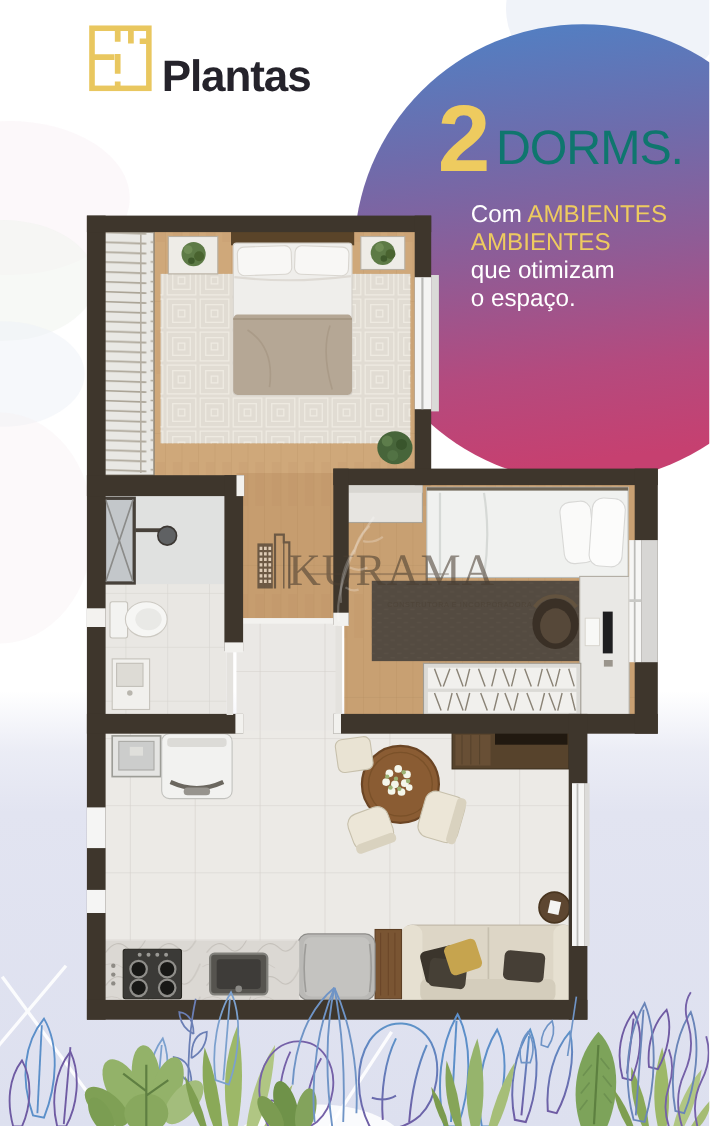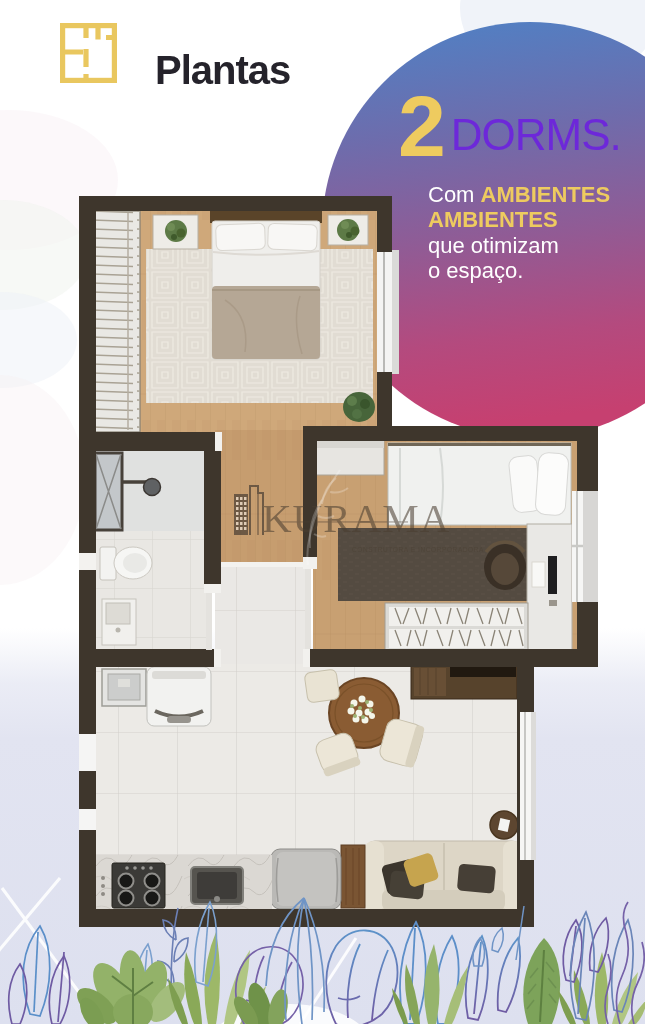--- a/index.html
+++ b/index.html
@@ -1,27 +1,27 @@
 <!DOCTYPE html>
 <html lang="pt"><head>
 <meta charset="utf-8">
 <title>Plantas 2 dorms</title>
 <style>
   html,body{margin:0;padding:0;}
   body{width:645px;height:1024px;overflow:hidden;font-family:"Liberation Sans",sans-serif;}
   .page{position:relative;width:645px;height:1024px;background:#fff;overflow:hidden;}
   .bgsvg{position:absolute;left:0;top:0;}
-  .logo{position:absolute;left:60px;top:22px;display:flex;align-items:center;gap:29px;}
+  .logo{position:absolute;left:81px;top:22px;display:flex;align-items:center;}
   .logo .word{font-size:40px;font-weight:bold;color:#25232b;letter-spacing:-1px;margin-left:9px;margin-top:26px;}
   .circle-text{position:absolute;left:398px;top:95px;width:230px;}
   .row1{display:flex;align-items:flex-start;}
   .big2{font-size:86px;line-height:62px;font-weight:bold;color:#eecb5f;}
-  .dorms{font-size:44px;line-height:44px;color:#6d28d9;margin-left:5px;margin-top:18px;letter-spacing:-1px;}
+  .dorms{font-size:44px;line-height:44px;color:#0f766e;margin-left:5px;margin-top:18px;letter-spacing:-1px;}
   .desc{position:absolute;left:428px;top:182px;width:210px;font-size:22px;line-height:25.4px;color:#fff;}
-  .desc b{color:#eecb5f;font-weight:bold;}
+  .desc b{color:#eecb5f;font-weight:normal;}
 </style>
 </head>
 <body>
 <div class="page">
 <svg class="bgsvg" width="645" height="1024" viewBox="0 0 645 1024">
   <defs>
     <linearGradient id="circGrad" x1="0" y1="0" x2="0.12" y2="1">
       <stop offset="0" stop-color="#4e82c6"></stop>
       <stop offset="0.3" stop-color="#6e6cac"></stop>
       <stop offset="0.55" stop-color="#8f5c96"></stop>

